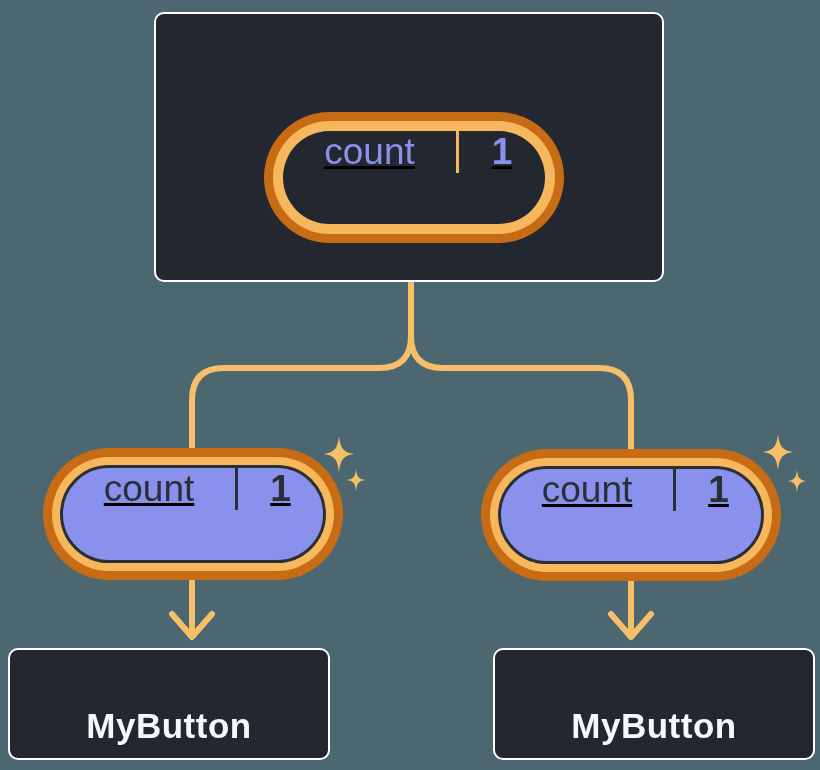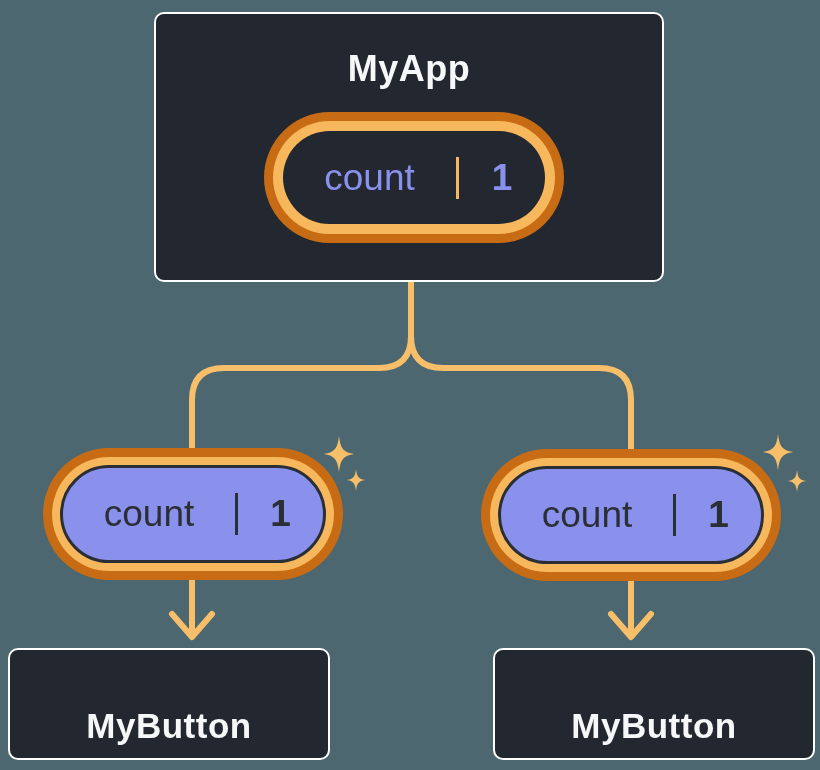--- a/index.html
+++ b/index.html
@@ -92,22 +92,23 @@
   .pill-mid {
     border-radius: 999px;
     background: var(--ring-light);
     padding: 10px;
     width: 100%; height: 100%;
   }
   .pill-body {
     border-radius: 999px;
     width: 100%; height: 100%;
     display: flex;
-    align-items: center;
+    align-items: flex-start;
     overflow: hidden;
+    text-decoration: underline;
   }
 
   
   .pill-root-pos { position: absolute; left: 108px; top: 98px; width: 300px; height: 131px; }
   .pill-root .pill-body { background: var(--card-bg); }
   .pill-root .state-label {
     flex: 1; display: flex; align-items: center; justify-content: center;
     color: var(--state-text-light); font-size: 37px; font-weight: 400;
   }
   .pill-root .state-value {
@@ -151,21 +152,20 @@
 
     <path class="spark" d="M 559 100 C 560.65 112.96 563.2 116.02 574 118 C 563.2 119.98 560.65 123.04 559 136 C 557.35 123.04 554.8 119.98 544 118 C 554.8 116.02 557.35 112.96 559 100 Z"></path>
     <path class="spark" d="M 578 137 C 578.99 144.92 580.52 146.79 587 148 C 580.52 149.21 578.99 151.08 578 159 C 577.01 151.08 575.48 149.21 569 148 C 575.48 146.79 577.01 144.92 578 137 Z"></path>
     <path class="spark" d="M 339 436 C 340.65 448.96 343.2 452.02 354 454 C 343.2 455.98 340.65 459.04 339 472 C 337.35 459.04 334.8 455.98 324 454 C 334.8 452.02 337.35 448.96 339 436 Z"></path>
     <path class="spark" d="M 356 469 C 356.99 476.92 358.52 478.79 365 480 C 358.52 481.21 356.99 483.08 356 491 C 355.01 483.08 353.48 481.21 347 480 C 353.48 478.79 355.01 476.92 356 469 Z"></path>
     <path class="spark" d="M 778 434 C 779.65 446.96 782.2 450.02 793 452 C 782.2 453.98 779.65 457.04 778 470 C 776.35 457.04 773.8 453.98 763 452 C 773.8 450.02 776.35 446.96 778 434 Z"></path>
     <path class="spark" d="M 797 470 C 797.99 477.92 799.52 479.79 806 481 C 799.52 482.21 797.99 484.08 797 492 C 796.01 484.08 794.48 482.21 788 481 C 794.48 479.79 796.01 477.92 797 470 Z"></path>
   </svg>
 
   <div class="component-card card-root">
-    <div class="card-title">MyApp</div>
     <div class="pill-outer pill-root pill-root-pos">
       <div class="pill-mid">
         <div class="pill-body">
           <div class="state-label">count</div>
           <div class="state-value">1</div>
         </div>
       </div>
     </div>
   </div>
 

